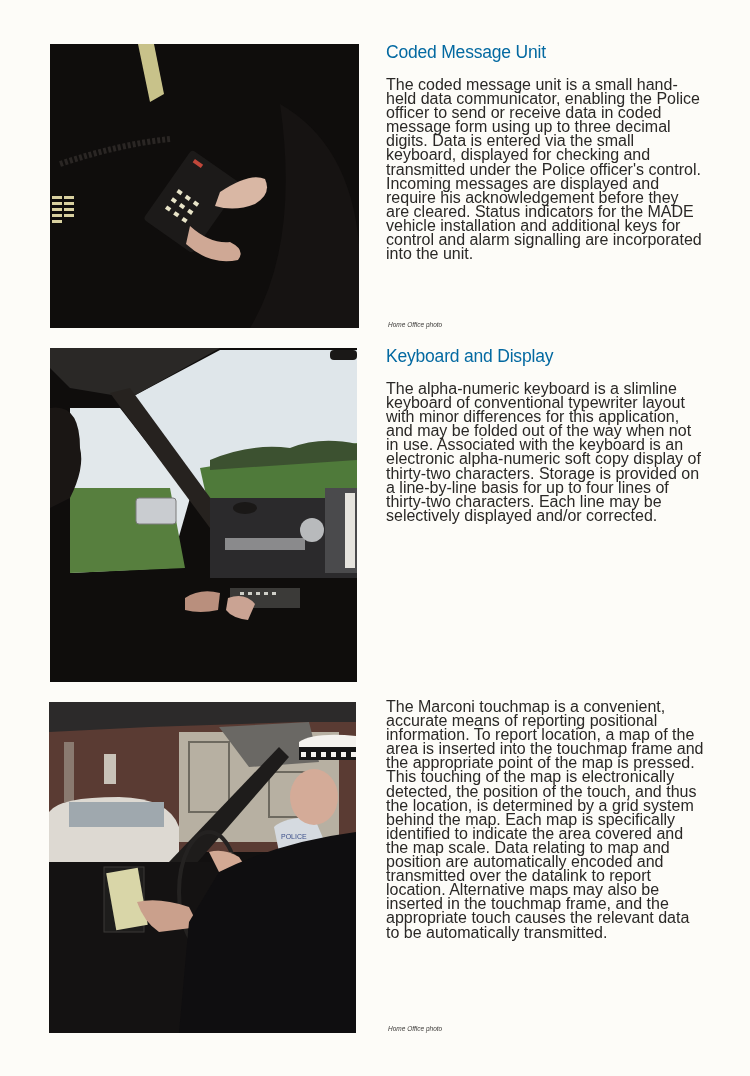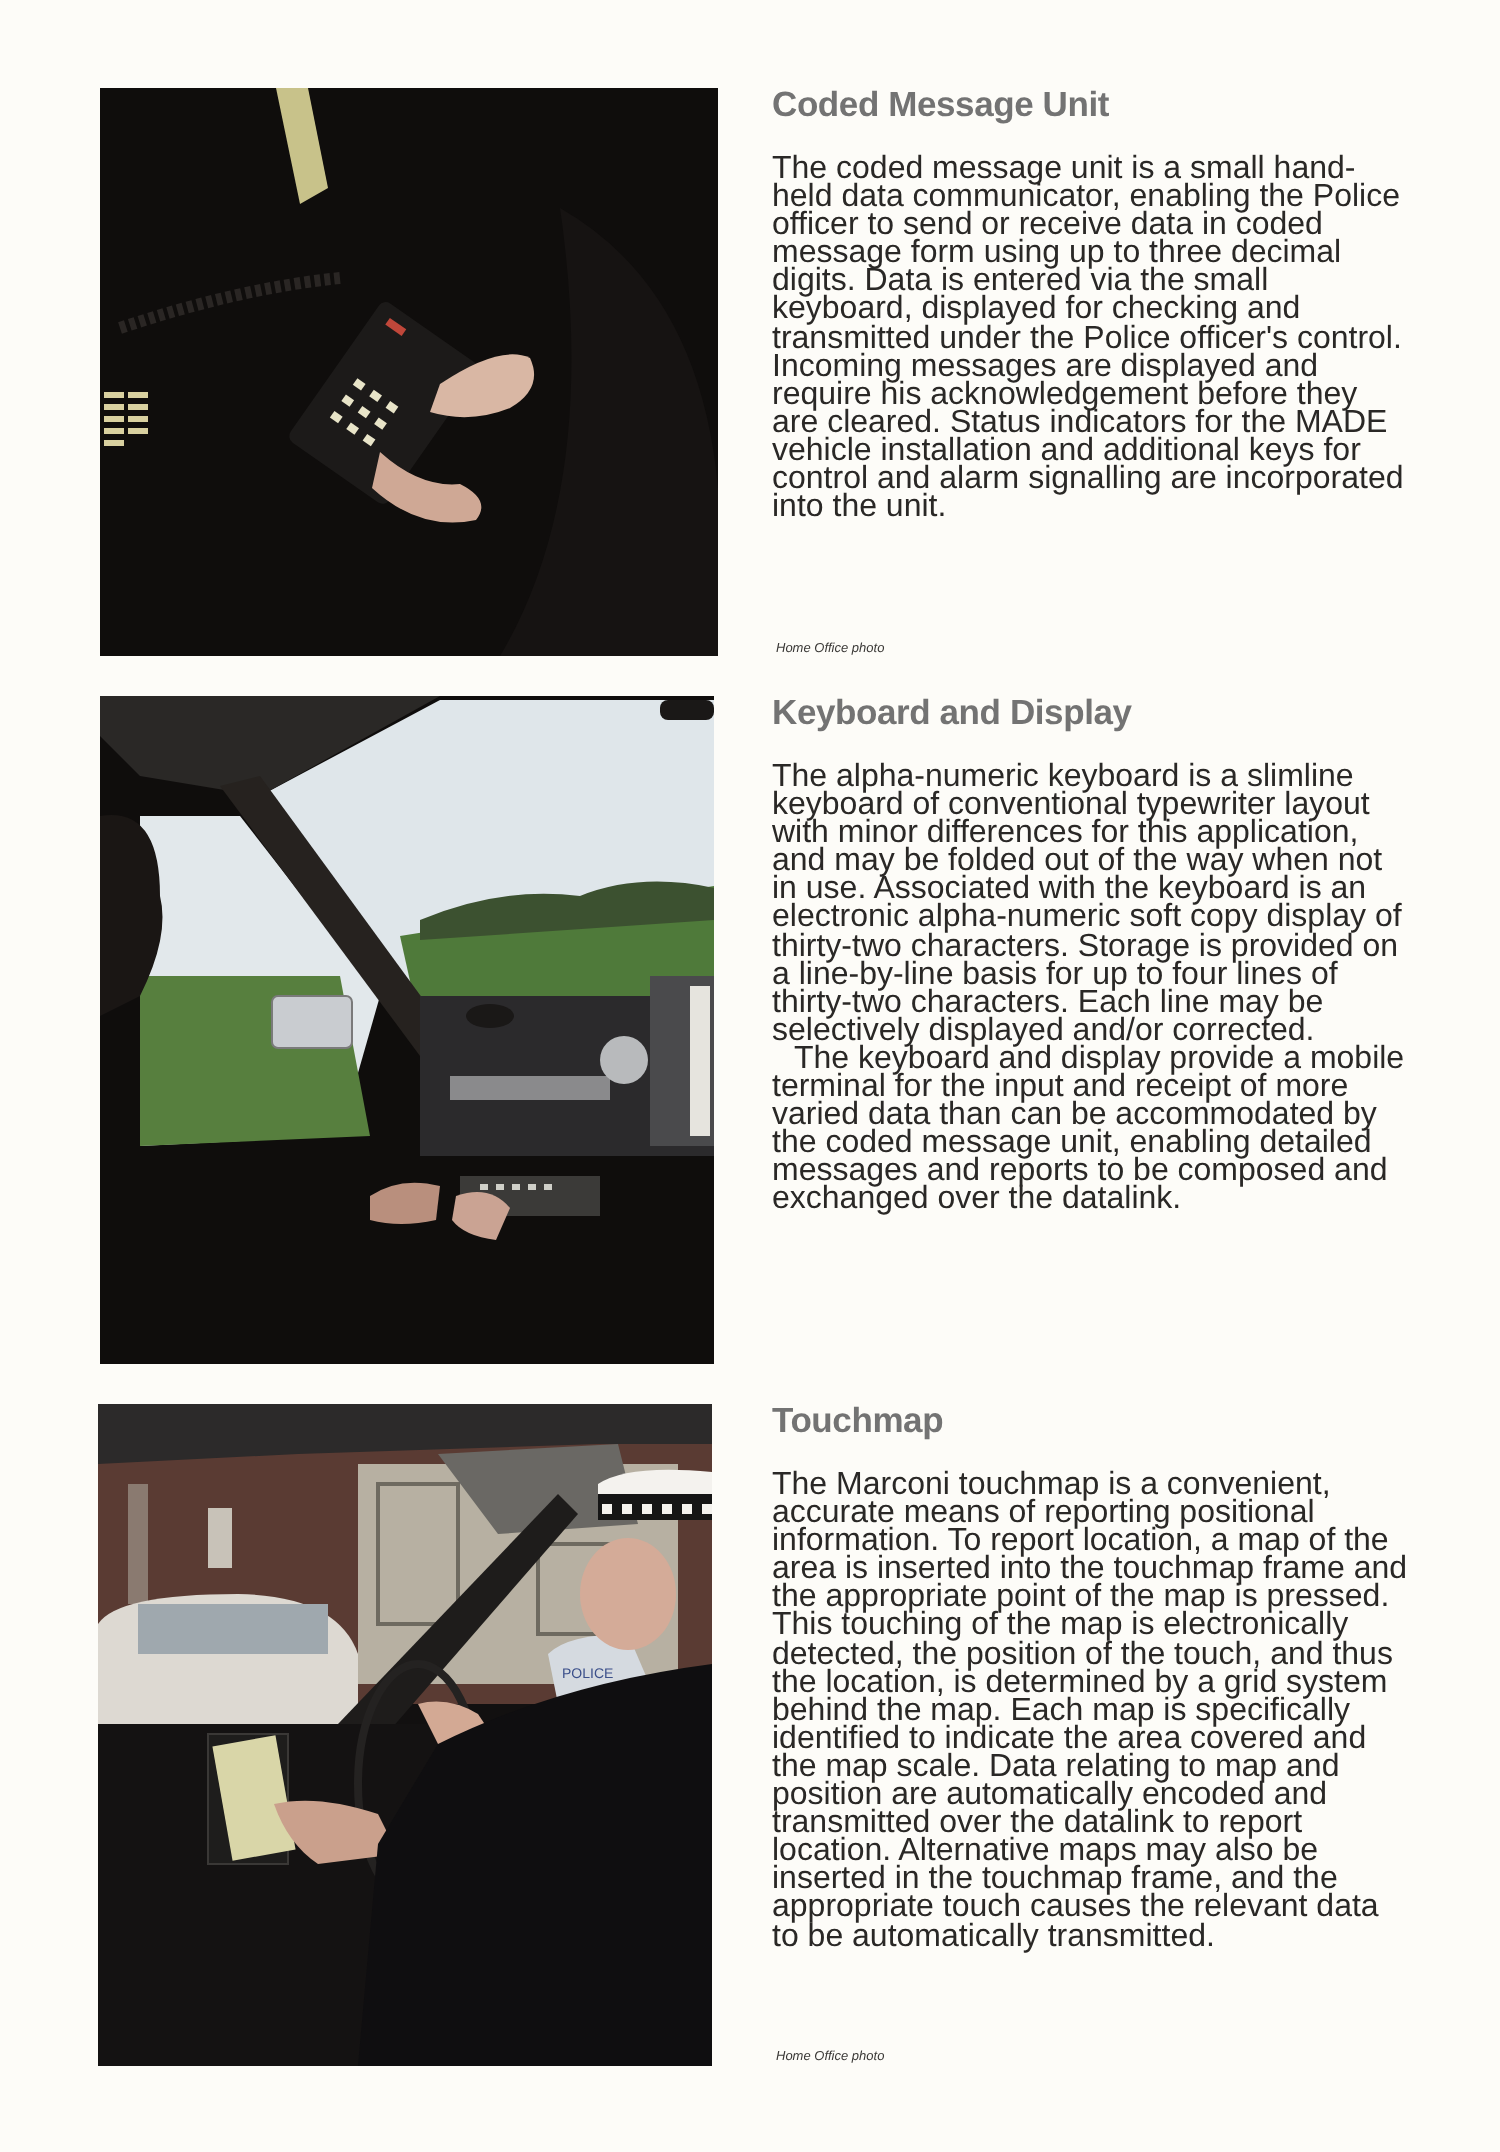--- a/index.html
+++ b/index.html
@@ -6,22 +6,22 @@
   body {
     width: 750px; height: 1076px; position: relative; overflow: hidden;
     background: #fdfcf8;
     font-family: "Liberation Sans", sans-serif;
     color: #1e1c1a;
   }
   .photo { position: absolute; overflow: hidden; }
   .photo svg { display: block; width: 100%; height: 100%; }
   .section { position: absolute; left: 386px; width: 320px; }
   .section h2 {
-    margin: 0 0 15px 0; font-size: 17.5px; font-weight: bold; letter-spacing: -0.2px;
-    color: #737373;
+    margin: 0 0 15px 0; font-size: 17.5px; font-weight: normal; letter-spacing: -0.2px;
+    color: #0369a1;
   }
   .section .para {
     margin: 0; font-size: 16px; line-height: 14.1px; color: #2a2826;
   }
   .section .para.indent { text-indent: 11px; }
   .credit {
     position: absolute; left: 388px; font-size: 6.5px; font-style: italic; color: #3a3836;
   }
 </style>
 </head>
@@ -97,21 +97,20 @@
         <rect x="222" y="244" width="4" height="3"></rect>
       </g>
     <path d="M135 250 Q150 240 170 245 L168 262 Q150 266 135 262Z" fill="#b98f7d"></path>
     <path d="M178 250 Q195 244 205 256 L198 272 Q182 270 176 262Z" fill="#caa393"></path>
     <path d="M0 60 Q30 55 30 100 Q35 120 20 150 L0 160Z" fill="#1a1614"></path>
   </svg>
 </div>
 <div class="section" style="top:346px;">
   <h2>Keyboard and Display</h2>
   <p class="para">The alpha-numeric keyboard is a slimline keyboard of conventional typewriter layout with minor differences for this application, and may be folded out of the way when not in use. Associated with the keyboard is an electronic alpha-numeric soft copy display of thirty-two characters. Storage is provided on a line-by-line basis for up to four lines of thirty-two characters. Each line may be selectively displayed and/or corrected.</p>
-  <p class="para indent">The keyboard and display provide a mobile terminal for the input and receipt of more varied data than can be accommodated by the coded message unit, enabling detailed messages and reports to be composed and exchanged over the datalink.</p>
 </div>
 
 <div class="photo" style="left:49px; top:702px; width:307px; height:331px;">
   <svg viewBox="0 0 307 331" preserveAspectRatio="none">
     <rect width="307" height="331" fill="#121010"></rect>
     <rect x="0" y="0" width="307" height="150" fill="#5a3b33"></rect>
     <rect x="130" y="30" width="160" height="110" fill="#b7b0a2"></rect>
     <g stroke="#6e6a60" stroke-width="2" fill="none">
         <rect x="140" y="40" width="40" height="70"></rect>
         <rect x="220" y="70" width="40" height="45"></rect>
@@ -139,16 +138,15 @@
         <rect x="262" y="50" width="5" height="5"></rect>
         <rect x="272" y="50" width="5" height="5"></rect>
         <rect x="282" y="50" width="5" height="5"></rect>
         <rect x="292" y="50" width="5" height="5"></rect>
         <rect x="302" y="50" width="5" height="5"></rect>
       </g>
     <text x="232" y="137" font-size="7" font-family="Liberation Sans, sans-serif" fill="#3b4f8a">POLICE</text>
   </svg>
 </div>
 <div class="section" style="top:700px;">
-  <h2>Touchmap</h2>
   <p class="para">The Marconi touchmap is a convenient, accurate means of reporting positional information. To report location, a map of the area is inserted into the touchmap frame and the appropriate point of the map is pressed. This touching of the map is electronically detected, the position of the touch, and thus the location, is determined by a grid system behind the map. Each map is specifically identified to indicate the area covered and the map scale. Data relating to map and position are automatically encoded and transmitted over the datalink to report location. Alternative maps may also be inserted in the touchmap frame, and the appropriate touch causes the relevant data to be automatically transmitted.</p>
 </div>
 <div class="credit" style="top:1025px;">Home Office photo</div>
 
 </body></html>

